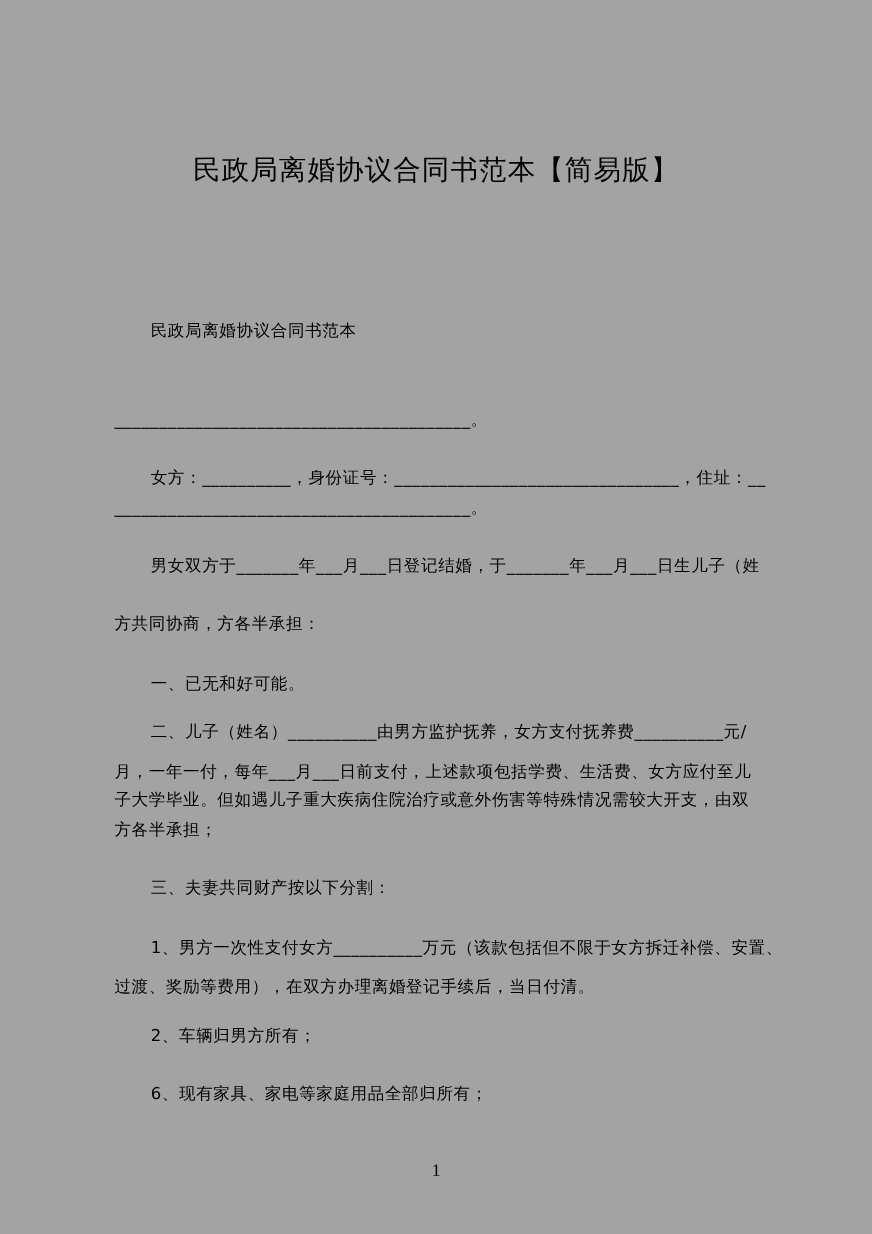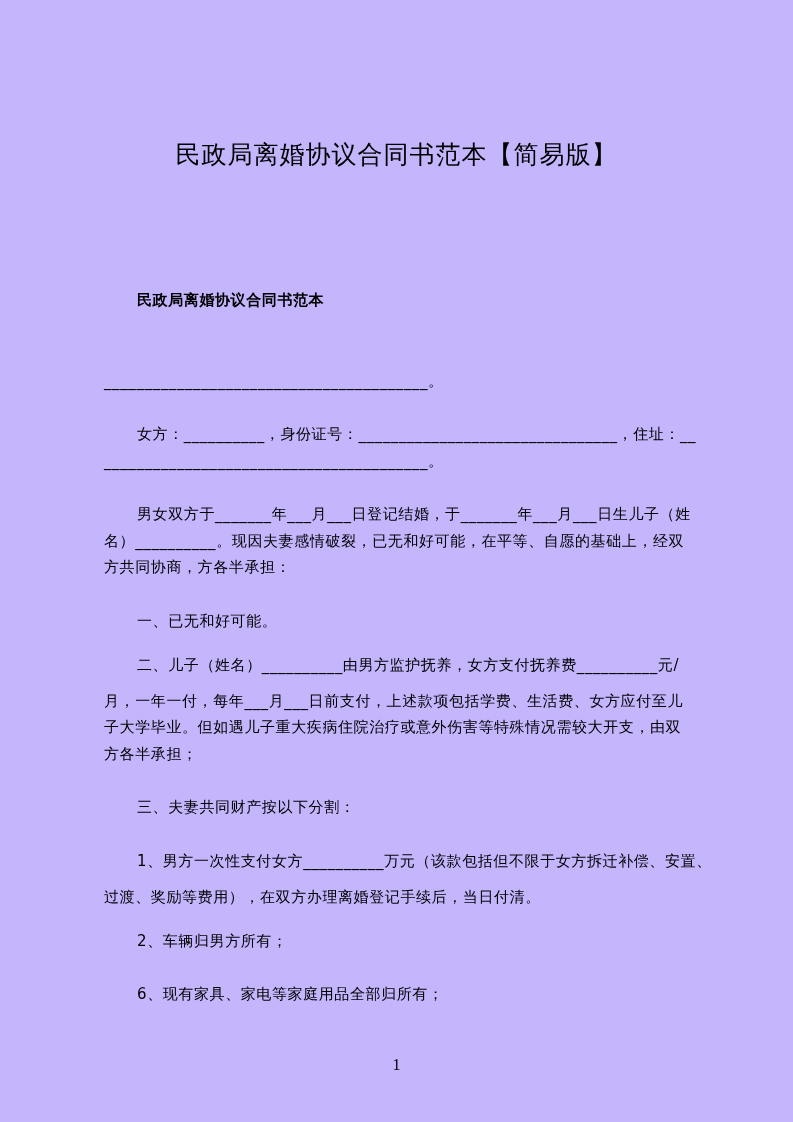--- a/index.html
+++ b/index.html
@@ -1,40 +1,39 @@
 <!DOCTYPE html>
 <html><head>
 <meta charset="utf-8">
 <style>
   html, body { margin: 0; padding: 0; background: #ffffff; }
   body { width: 793px; height: 1122px; position: relative; overflow: hidden;
          font-family: "DejaVu Sans", "Liberation Sans", sans-serif; color: #000; }
-  .page { position: absolute; left: 0; top: 0; width: 793px; height: 1122px; background: #c4b5fd; }
+  .page { position: absolute; left: 0; top: 0; width: 793px; height: 1122px; background: #a3a3a3; }
   .title { position: absolute; top: 138px; left: 0; width: 793px; text-align: center;
            font-size: 25px; letter-spacing: 1px; font-weight: normal; }
   .line { position: absolute; left: 104px; font-size: 15px; white-space: pre; letter-spacing: 0.6px; }
   .indent { left: 137px; }
   .pnum { position: absolute; top: 1056px; left: 0; width: 793px; text-align: center;
           font-family: "Liberation Serif", "DejaVu Serif", serif; font-size: 16px; }
 </style>
 </head>
 <body>
 
 <div class="page">
   <div class="title">民政局离婚协议合同书范本【简易版】</div>
 
-  <div class="line indent" style="top:291px;font-weight:bold;">民政局离婚协议合同书范本</div>
+  <div class="line indent" style="top:291px;">民政局离婚协议合同书范本</div>
 
   <div class="line" style="top:372px;">________________________________________。</div>
 
   <div class="line indent" style="top:425px;">女方：__________，身份证号：________________________________，住址：__</div>
   <div class="line" style="top:452px;">________________________________________。</div>
 
   <div class="line indent" style="top:505px;">男女双方于_______年___月___日登记结婚，于_______年___月___日生儿子（姓</div>
-  <div class="line" style="top:532px;">名）__________。现因夫妻感情破裂，已无和好可能，在平等、自愿的基础上，经双</div>
   <div class="line" style="top:558px;">方共同协商，方各半承担：</div>
 
   <div class="line indent" style="top:612px;">一、已无和好可能。</div>
 
   <div class="line indent" style="top:656px;">二、儿子（姓名）__________由男方监护抚养，女方支付抚养费__________元/</div>
   <div class="line" style="top:718px;">子大学毕业。但如遇儿子重大疾病住院治疗或意外伤害等特殊情况需较大开支，由双</div>
   <div class="line" style="top:692px;">月，一年一付，每年___月___日前支付，上述款项包括学费、生活费、女方应付至儿</div>
   <div class="line" style="top:745px;">方各半承担；</div>
 
   <div class="line indent" style="top:798px;">三、夫妻共同财产按以下分割：</div>

